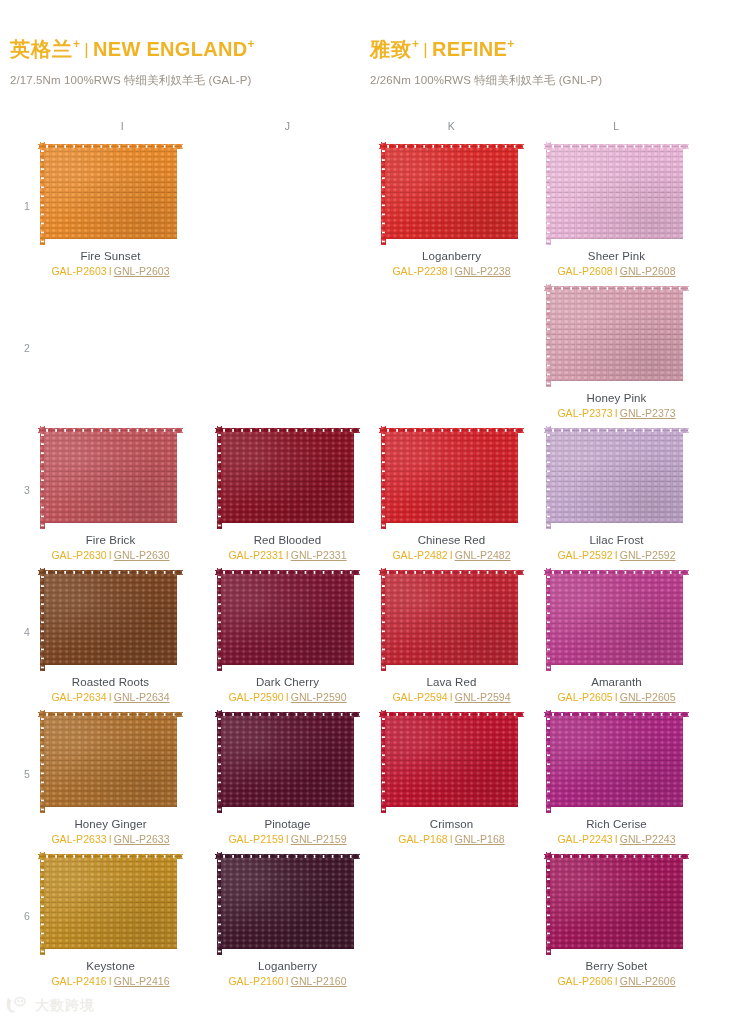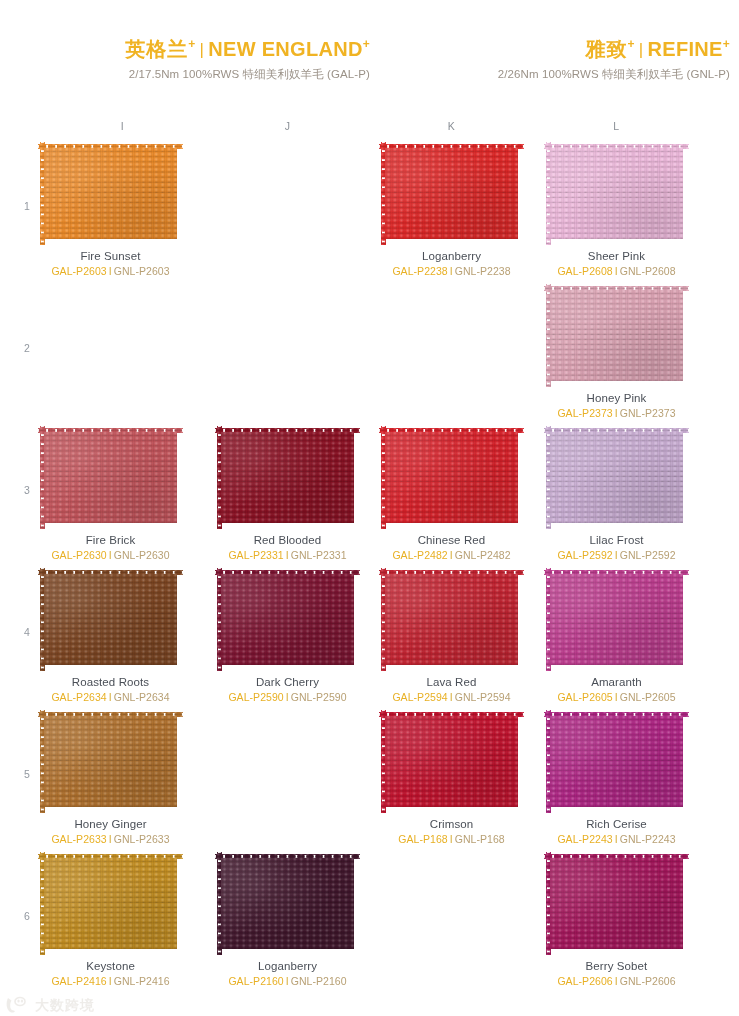--- a/index.html
+++ b/index.html
@@ -9,35 +9,35 @@
     background:#ffffff;
     font-family:"Liberation Sans","DejaVu Sans",sans-serif;
     position:relative;overflow:hidden;
     -webkit-font-smoothing:antialiased;
   }
 
   
   .header{
     position:absolute;top:0;left:0;width:739px;height:110px;
   }
-  .hdr-block{position:absolute;text-align:right;}
+  .hdr-block{position:absolute;text-align:left;}
   .hdr-left{left:10px;top:38px;width:360px;}
   .hdr-right{left:370px;top:38px;width:360px;}
   .hdr-title{
     font-size:20px;font-weight:bold;color:#f0b323;
     letter-spacing:.3px;line-height:1.1;white-space:nowrap;
   }
   .hdr-title .cn{font-size:20px;font-weight:bold;letter-spacing:1px;}
   .hdr-title .plus{font-size:12px;vertical-align:super;font-weight:bold;}
   .hdr-title .bar{
     font-weight:normal;color:#f0b323;margin:0 4px;font-size:17px;
     position:relative;top:-1px;
   }
   .hdr-sub{
-    margin-top:6px;font-size:11.5px;color:#9b9288;
+    margin-top:12px;font-size:11.5px;color:#9b9288;
     letter-spacing:.1px;white-space:nowrap;
   }
 
   
   .grid{position:absolute;top:120px;left:0;width:739px;}
   .col-head-row{
     position:relative;height:22px;
   }
   .col-head{
     position:absolute;top:0;width:145px;text-align:center;
@@ -103,21 +103,21 @@
   .sw-name{
     margin-top:5px;text-align:center;
     font-size:11.5px;color:#4a4f57;letter-spacing:.1px;
     white-space:nowrap;
   }
   .sw-code{
     margin-top:3px;text-align:center;
     font-size:10.5px;color:#e8b024;letter-spacing:.05px;
     white-space:nowrap;
   }
-  .sw-code .gnl{color:#b8a074;}
+  .sw-code .gnl{color:#b8a074;text-decoration:underline;}
   .sw-code .sep{color:#d8ae3a;margin:0 2px;}
 
   
   .watermark{
     position:absolute;left:6px;bottom:2px;
     display:flex;align-items:center;gap:4px;
     opacity:.42;
   }
   .wm-logo{
     width:25px;height:19px;display:block;
@@ -268,20 +268,28 @@
       </div>
       <div class="row">
         <div class="row-num">5</div>
         <div class="cell c0">
           <div class="swatch-wrap">
             <div class="swatch" style="background-color: rgb(176, 112, 44);"></div>
             <div class="swatch-shade"></div>
           </div>
           <div class="sw-name">Honey Ginger</div>
           <div class="sw-code"><span>GAL-P2633</span><span class="sep">I</span><span class="gnl">GNL-P2633</span></div>
+        </div>
+        <div class="cell c1">
+          <div class="swatch-wrap">
+            <div class="swatch" style="background-color: rgb(92, 15, 44);"></div>
+            <div class="swatch-shade"></div>
+          </div>
+          <div class="sw-name">Pinotage</div>
+          <div class="sw-code"><span>GAL-P2159</span><span class="sep">I</span><span class="gnl">GNL-P2159</span></div>
         </div>
         <div class="cell c2">
           <div class="swatch-wrap">
             <div class="swatch" style="background-color: rgb(194, 16, 44);"></div>
             <div class="swatch-shade"></div>
           </div>
           <div class="sw-name">Crimson</div>
           <div class="sw-code"><span>GAL-P168</span><span class="sep">I</span><span class="gnl">GNL-P168</span></div>
         </div>
         <div class="cell c3">

